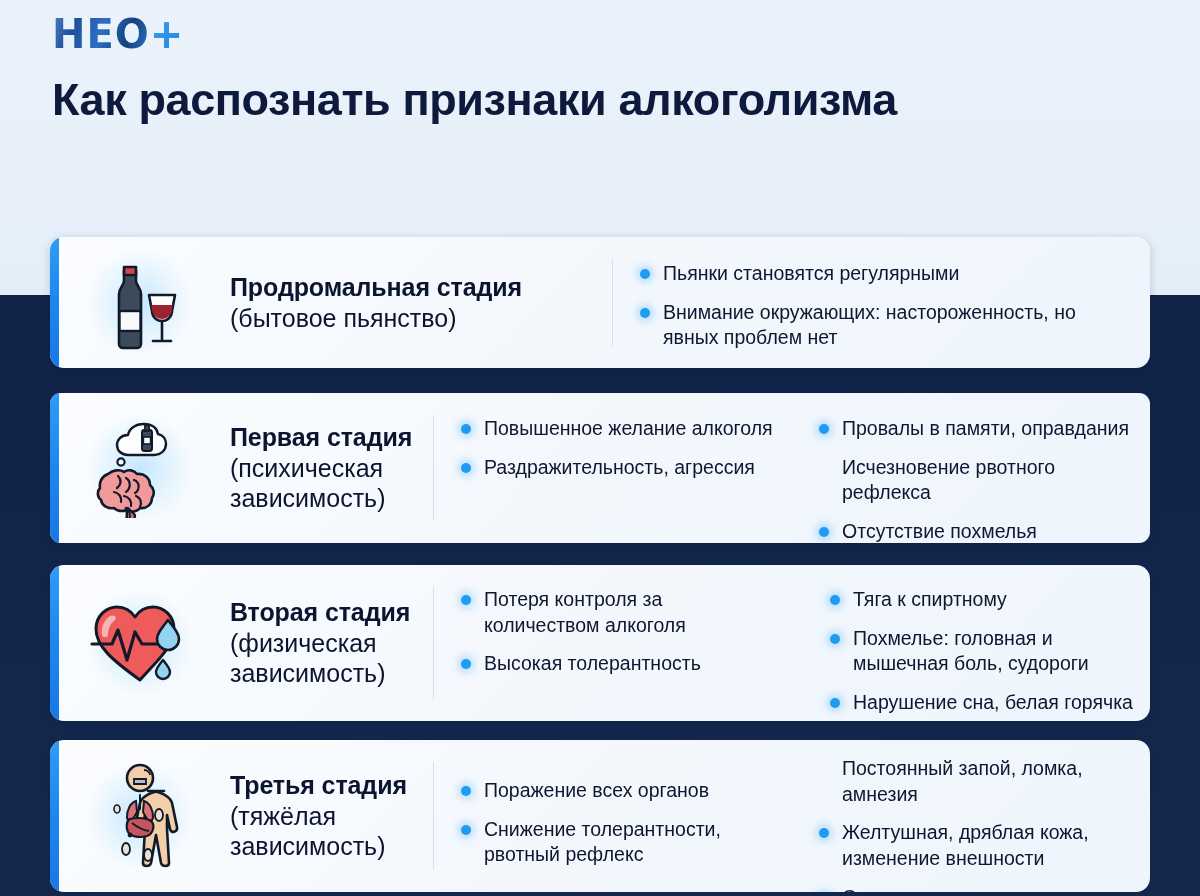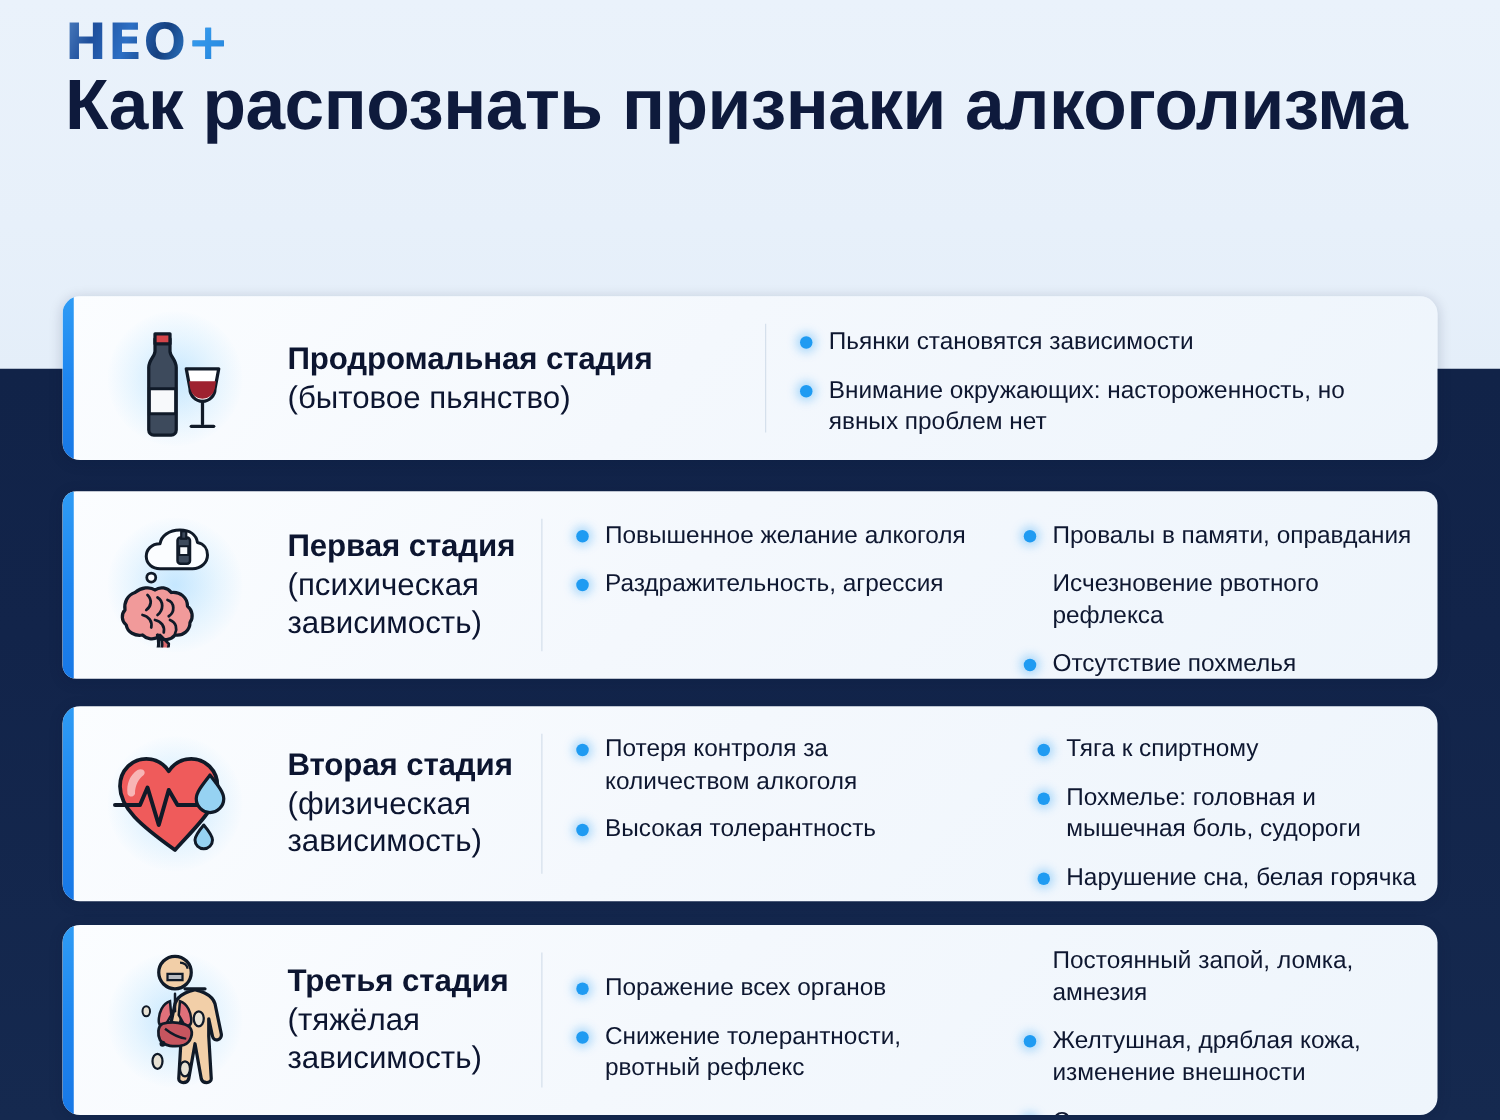--- a/index.html
+++ b/index.html
@@ -59,21 +59,22 @@
   }
   #logo .plus {
     background: linear-gradient(135deg,#3da5f5 0%,#1f7fd8 100%);
     -webkit-background-clip: text;
     background-clip: text;
     color: transparent;
     font-weight: 800;
   }
 
   #title {
-    font-size: 57px;
+    margin-top: 22px;
+    font-size: 45px;
     font-weight: 800;
     color: #0e1a3c;
     letter-spacing: -0.4px;
     line-height: 1.06;
     font-family: "Liberation Sans", sans-serif;
   }
 
   #subtitle {
     margin-top: 14px;
     font-size: 22.5px;
@@ -240,21 +241,21 @@
       </div>
       <div class="stage-title">
         <span class="bold">Продромальная стадия</span>
         <span class="sub">(бытовое пьянство)</span>
       </div>
     </div>
     <div class="divider"></div>
     <div class="cols">
       <div class="col">
         <ul class="bullets">
-          <li>Пьянки становятся зависимости</li>
+          <li>Пьянки становятся регулярными</li>
           <li>Внимание окружающих: настороженность, но явных проблем нет</li>
         </ul>
       </div>
     </div>
   </div>
 
   <div class="card" id="card-1">
     <div class="card-left">
       <div class="icon-wrap">
         <svg width="104" height="100" viewBox="0 0 104 100">

